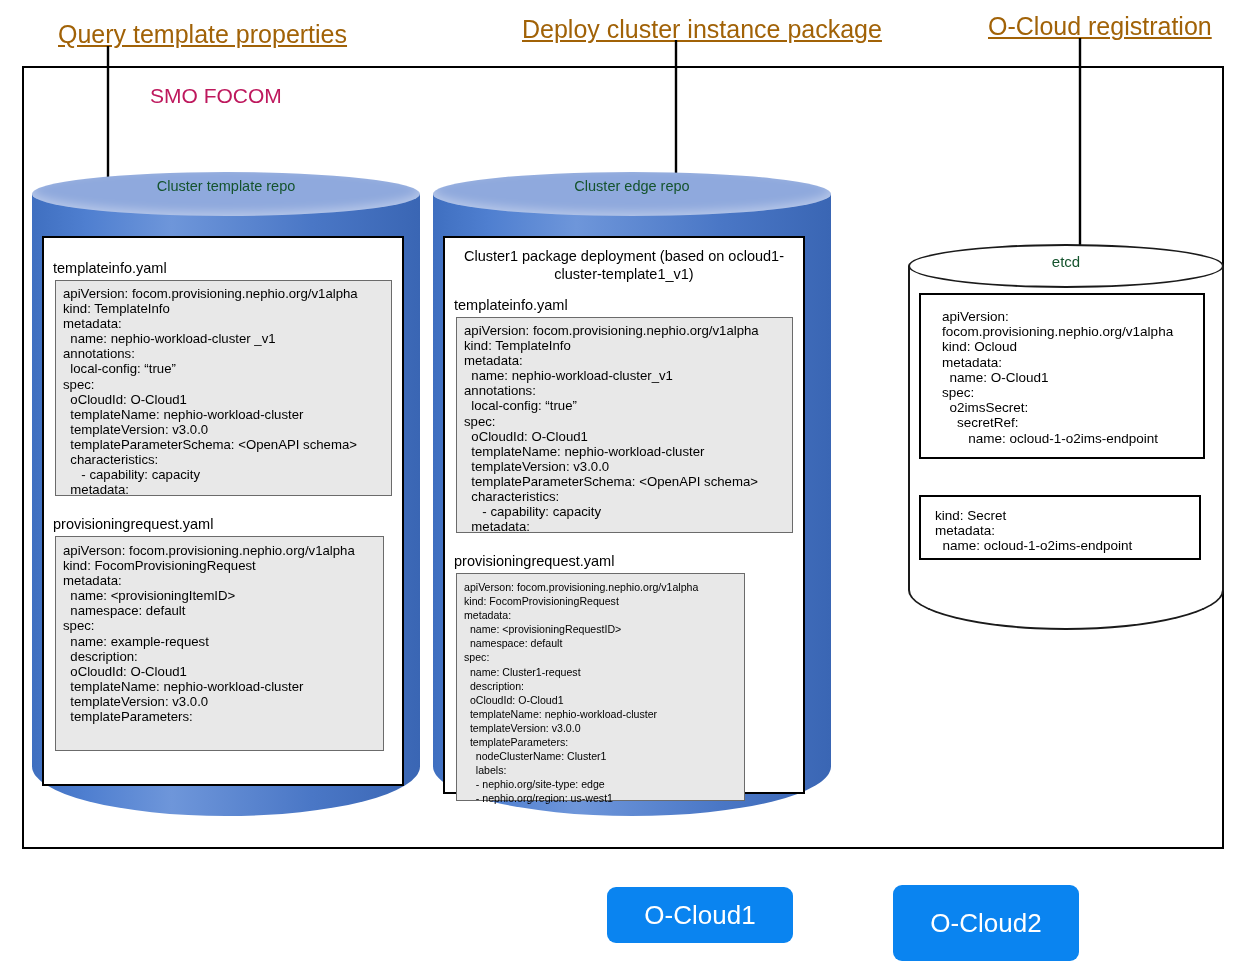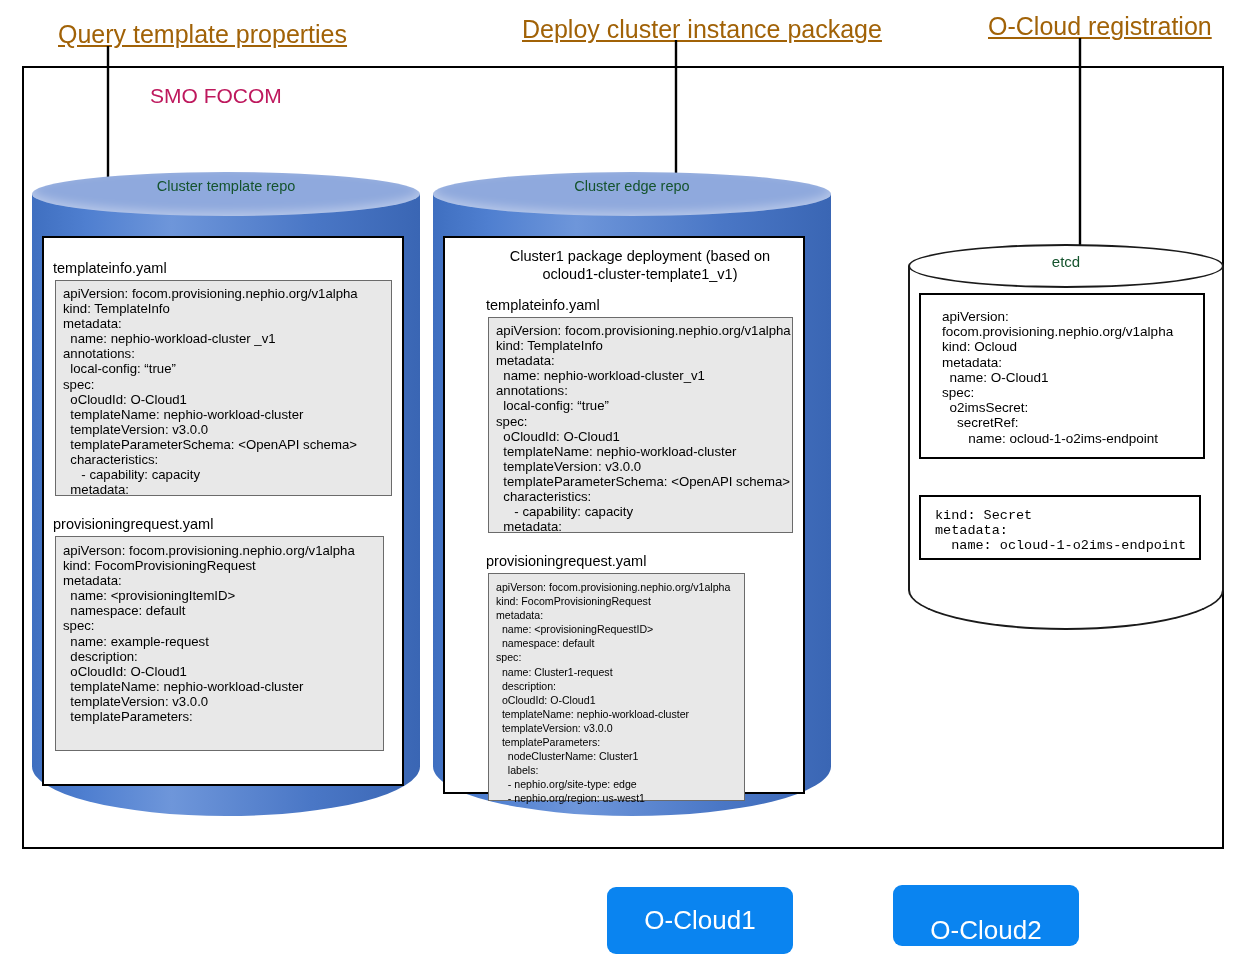--- a/index.html
+++ b/index.html
@@ -117,21 +117,21 @@
   templateVersion: v3.0.0
   templateParameters:</div>
   </div>
 
   <div class="cyl" style="left:433px;top:172px;width:398px;height:622px;">
     <div class="body"></div>
     <div class="top"></div>
     <div class="toplabel">Cluster edge repo</div>
   </div>
 
-  <div class="docbox" style="left:443px;top:236px;width:362px;height:558px;padding-left:32px;">
+  <div class="docbox" style="left:443px;top:236px;width:362px;height:558px;">
     <div class="doc-title" style="margin:9px 6px 0 6px;">Cluster1 package deployment (based on ocloud1-cluster-template1_v1)</div>
 
     <div class="file-label" style="margin:14px 0 4px 9px;">templateinfo.yaml</div>
     <div class="yaml" style="margin:0 10px 0 11px;padding:5px 7px;height:216px;
          font-size:13.2px;line-height:15.1px;">apiVersion: focom.provisioning.nephio.org/v1alpha
 kind: TemplateInfo
 metadata:
   name: nephio-workload-cluster_v1
 annotations:
   local-config: “true”
@@ -173,24 +173,24 @@
   <div class="etcd-box" style="left:919px;top:293px;width:286px;height:166px;padding:14px 0 0 21px;">apiVersion:
 focom.provisioning.nephio.org/v1alpha
 kind: Ocloud
 metadata:
   name: O-Cloud1
 spec:
   o2imsSecret:
     secretRef:
        name: ocloud-1-o2ims-endpoint</div>
 
-  <div class="etcd-box" style="left:919px;top:495px;width:282px;height:65px;padding:11px 0 0 14px;font-family:Liberation Mono, monospace;">kind: Secret
+  <div class="etcd-box" style="left:919px;top:495px;width:282px;height:65px;padding:11px 0 0 14px;">kind: Secret
 metadata:
   name: ocloud-1-o2ims-endpoint</div>
 
-  <div class="chip" style="left:607px;top:887px;width:186px;height:67px;">
+  <div class="chip" style="left:607px;top:887px;width:186px;height:56px;">
     <span>O-Cloud1</span>
   </div>
-  <div class="chip" style="left:893px;top:885px;width:186px;height:61px;align-items:flex-end;">
+  <div class="chip" style="left:893px;top:885px;width:186px;height:76px;">
     <span>O-Cloud2</span>
   </div>
 
 </div>
 
 </body></html>

